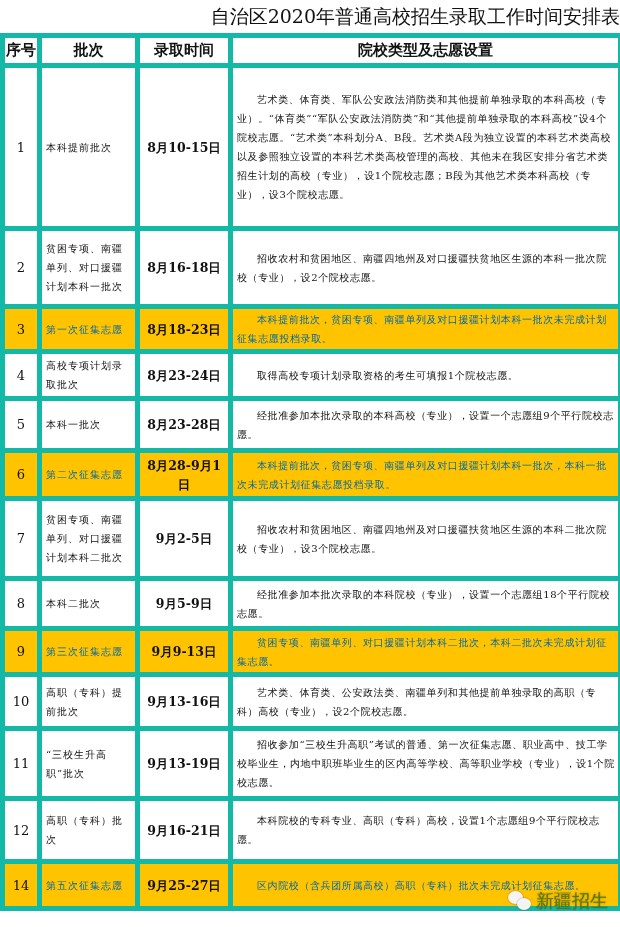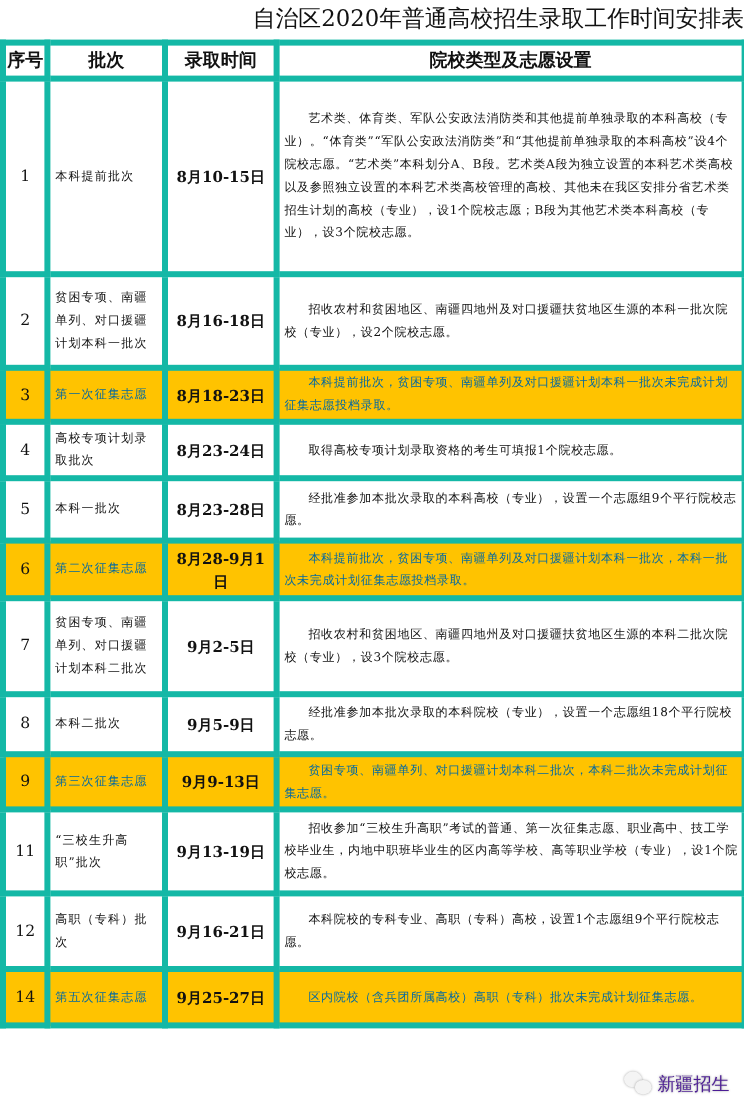--- a/index.html
+++ b/index.html
@@ -12,21 +12,21 @@
   td, th { border: 5px solid #14b8a6; padding: 0; vertical-align: middle; }
   th { font-weight: bold; font-size: 15px; height: 25px; text-align: center; }
   td { font-size: 10px; line-height: 19px; }
   td.num { text-align: center; font-size: 13px; }
   td.batch { text-align: left; padding: 0 4px; letter-spacing: 1px; }
   td.time { text-align: center; font-weight: bold; font-size: 12.5px; padding: 0 3px; }
   td.desc { padding: 1px 3px 1px 4px; text-indent: 2em; letter-spacing: 0.6px; }
   tr.hl td { background: #FFC300; }
   tr.hl td.batch, tr.hl td.desc { color: #0369a1; }
   .wm { position: absolute; right: 12px; bottom: 14px; display: flex; align-items: center;
-        gap: 4px; color: #4c1d95; font-family: "DejaVu Sans", sans-serif; font-size: 15px;
+        gap: 4px; color: #4d7c0f; font-family: "DejaVu Sans", sans-serif; font-size: 18px;
         text-shadow: 0 0 2px rgba(0,0,0,0.45); }
   .wm-icon { position: relative; width: 24px; height: 20px; }
   .wm-icon span { position: absolute; background: #f4f4f4; border-radius: 50%;
                   box-shadow: 0 0 2px rgba(0,0,0,0.35); }
   .wm-icon .a { left: 0; top: 0; width: 15px; height: 13px; }
   .wm-icon .b { left: 9px; top: 7px; width: 14px; height: 12px; }
 </style>
 </head>
 <body>
 
@@ -95,20 +95,26 @@
       <td class="batch">本科二批次</td>
       <td class="time">9月5-9日</td>
       <td class="desc">经批准参加本批次录取的本科院校（专业），设置一个志愿组18个平行院校志愿。</td>
     </tr>
     <tr class="hl" style="height:46px">
       <td class="num">9</td>
       <td class="batch">第三次征集志愿</td>
       <td class="time">9月9-13日</td>
       <td class="desc">贫困专项、南疆单列、对口援疆计划本科二批次，本科二批次未完成计划征集志愿。</td>
     </tr>
+    <tr style="height:54px">
+      <td class="num">10</td>
+      <td class="batch">高职（专科）提前批次</td>
+      <td class="time">9月13-16日</td>
+      <td class="desc">艺术类、体育类、公安政法类、南疆单列和其他提前单独录取的高职（专科）高校（专业），设2个院校志愿。</td>
+    </tr>
     <tr style="height:70px">
       <td class="num">11</td>
       <td class="batch">“三校生升高职”批次</td>
       <td class="time">9月13-19日</td>
       <td class="desc">招收参加“三校生升高职”考试的普通、第一次征集志愿、职业高中、技工学校毕业生，内地中职班毕业生的区内高等学校、高等职业学校（专业），设1个院校志愿。</td>
     </tr>
     <tr style="height:63px">
       <td class="num">12</td>
       <td class="batch">高职（专科）批次</td>
       <td class="time">9月16-21日</td>

